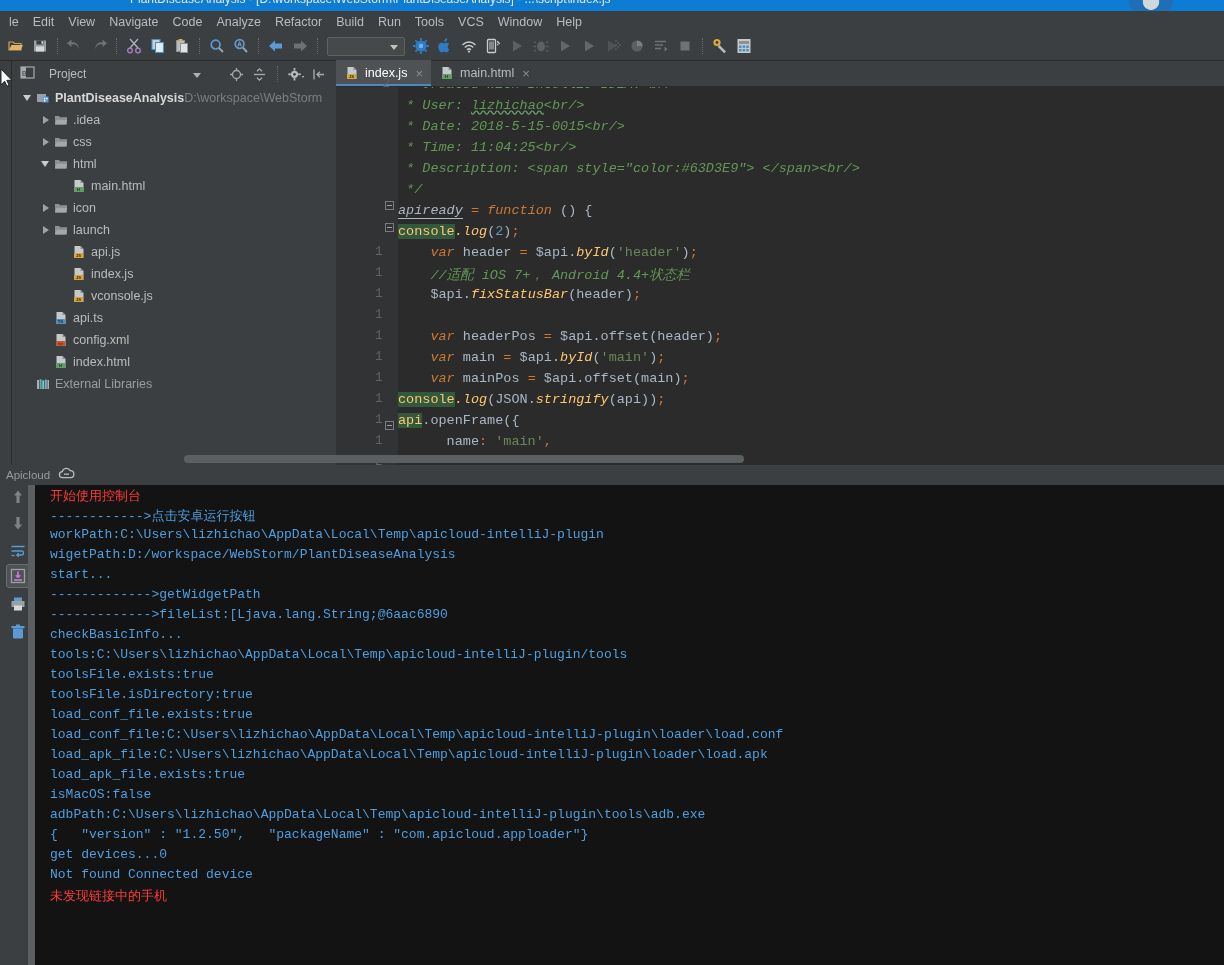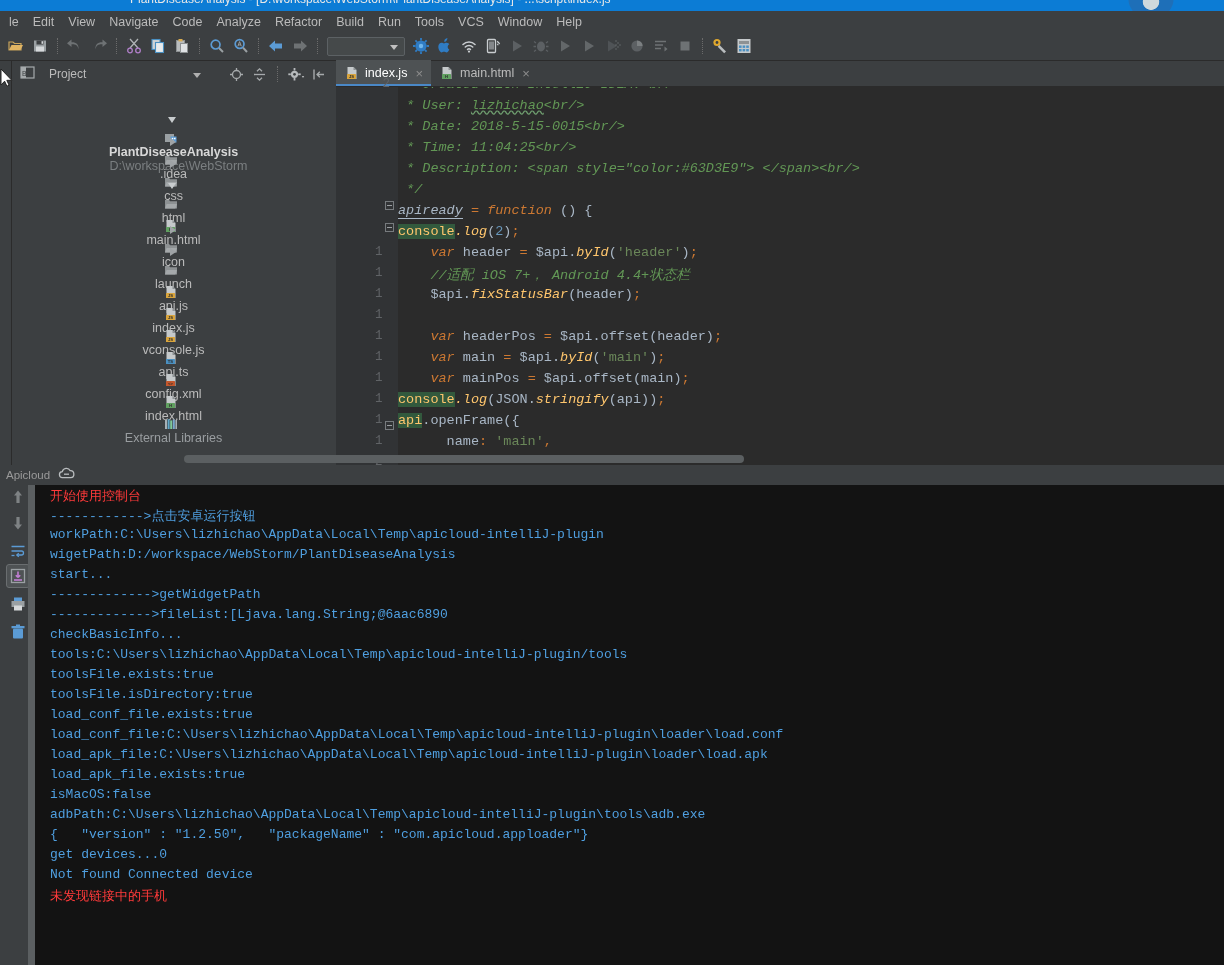--- a/index.html
+++ b/index.html
@@ -79,36 +79,36 @@
   }
   .proj-tools { position: absolute; right: 6px; top: 4px; display: flex; align-items: center; gap: 3px; }
   .proj-tools .tb { width: 20px; height: 18px; }
 
   .tree {
     position: absolute; left: 0; top: 26px; width: 323px; height: 362px;
     background: #3c3f41; overflow: hidden;
   }
   .tnode {
     position: relative; height: 22px; display: flex; align-items: center;
-    font-size: 12.5px; color: #bbbbbb; white-space: nowrap; flex-direction: column;
+    font-size: 12.5px; color: #bbbbbb; white-space: nowrap;
   }
   .tw { display: inline-block; width: 14px; height: 22px; position: relative; flex: none; }
   .tri-r {
     position: absolute; left: 3px; top: 7px; width: 0; height: 0;
     border-top: 4.5px solid transparent; border-bottom: 4.5px solid transparent;
     border-left: 6px solid #9fa3a6;
   }
   .tri-d {
     position: absolute; left: 1px; top: 8px; width: 0; height: 0;
     border-left: 4.5px solid transparent; border-right: 4.5px solid transparent;
     border-top: 6px solid #c8ccce;
   }
   .ico { flex: none; margin-right: 5px; display: flex; align-items: center; }
   .root-label { font-weight: bold; color: #d8d8d8; }
-  .root-path { color: #7b7f81; margin-left: 10px; font-weight: normal; }
+  .root-path { color: #7b7f81; margin-left: 0; font-weight: normal; }
 
   .tree-scroll {
     position: absolute; left: 26px; top: 452px; width: 215px; height: 7px;
     background: #6a6e70; border-radius: 3px;
   }
   .tree-scroll-track {
     position: absolute; left: 12px; top: 452px; width: 323px; height: 7px;
     background: #3c3f41;
   }
 

